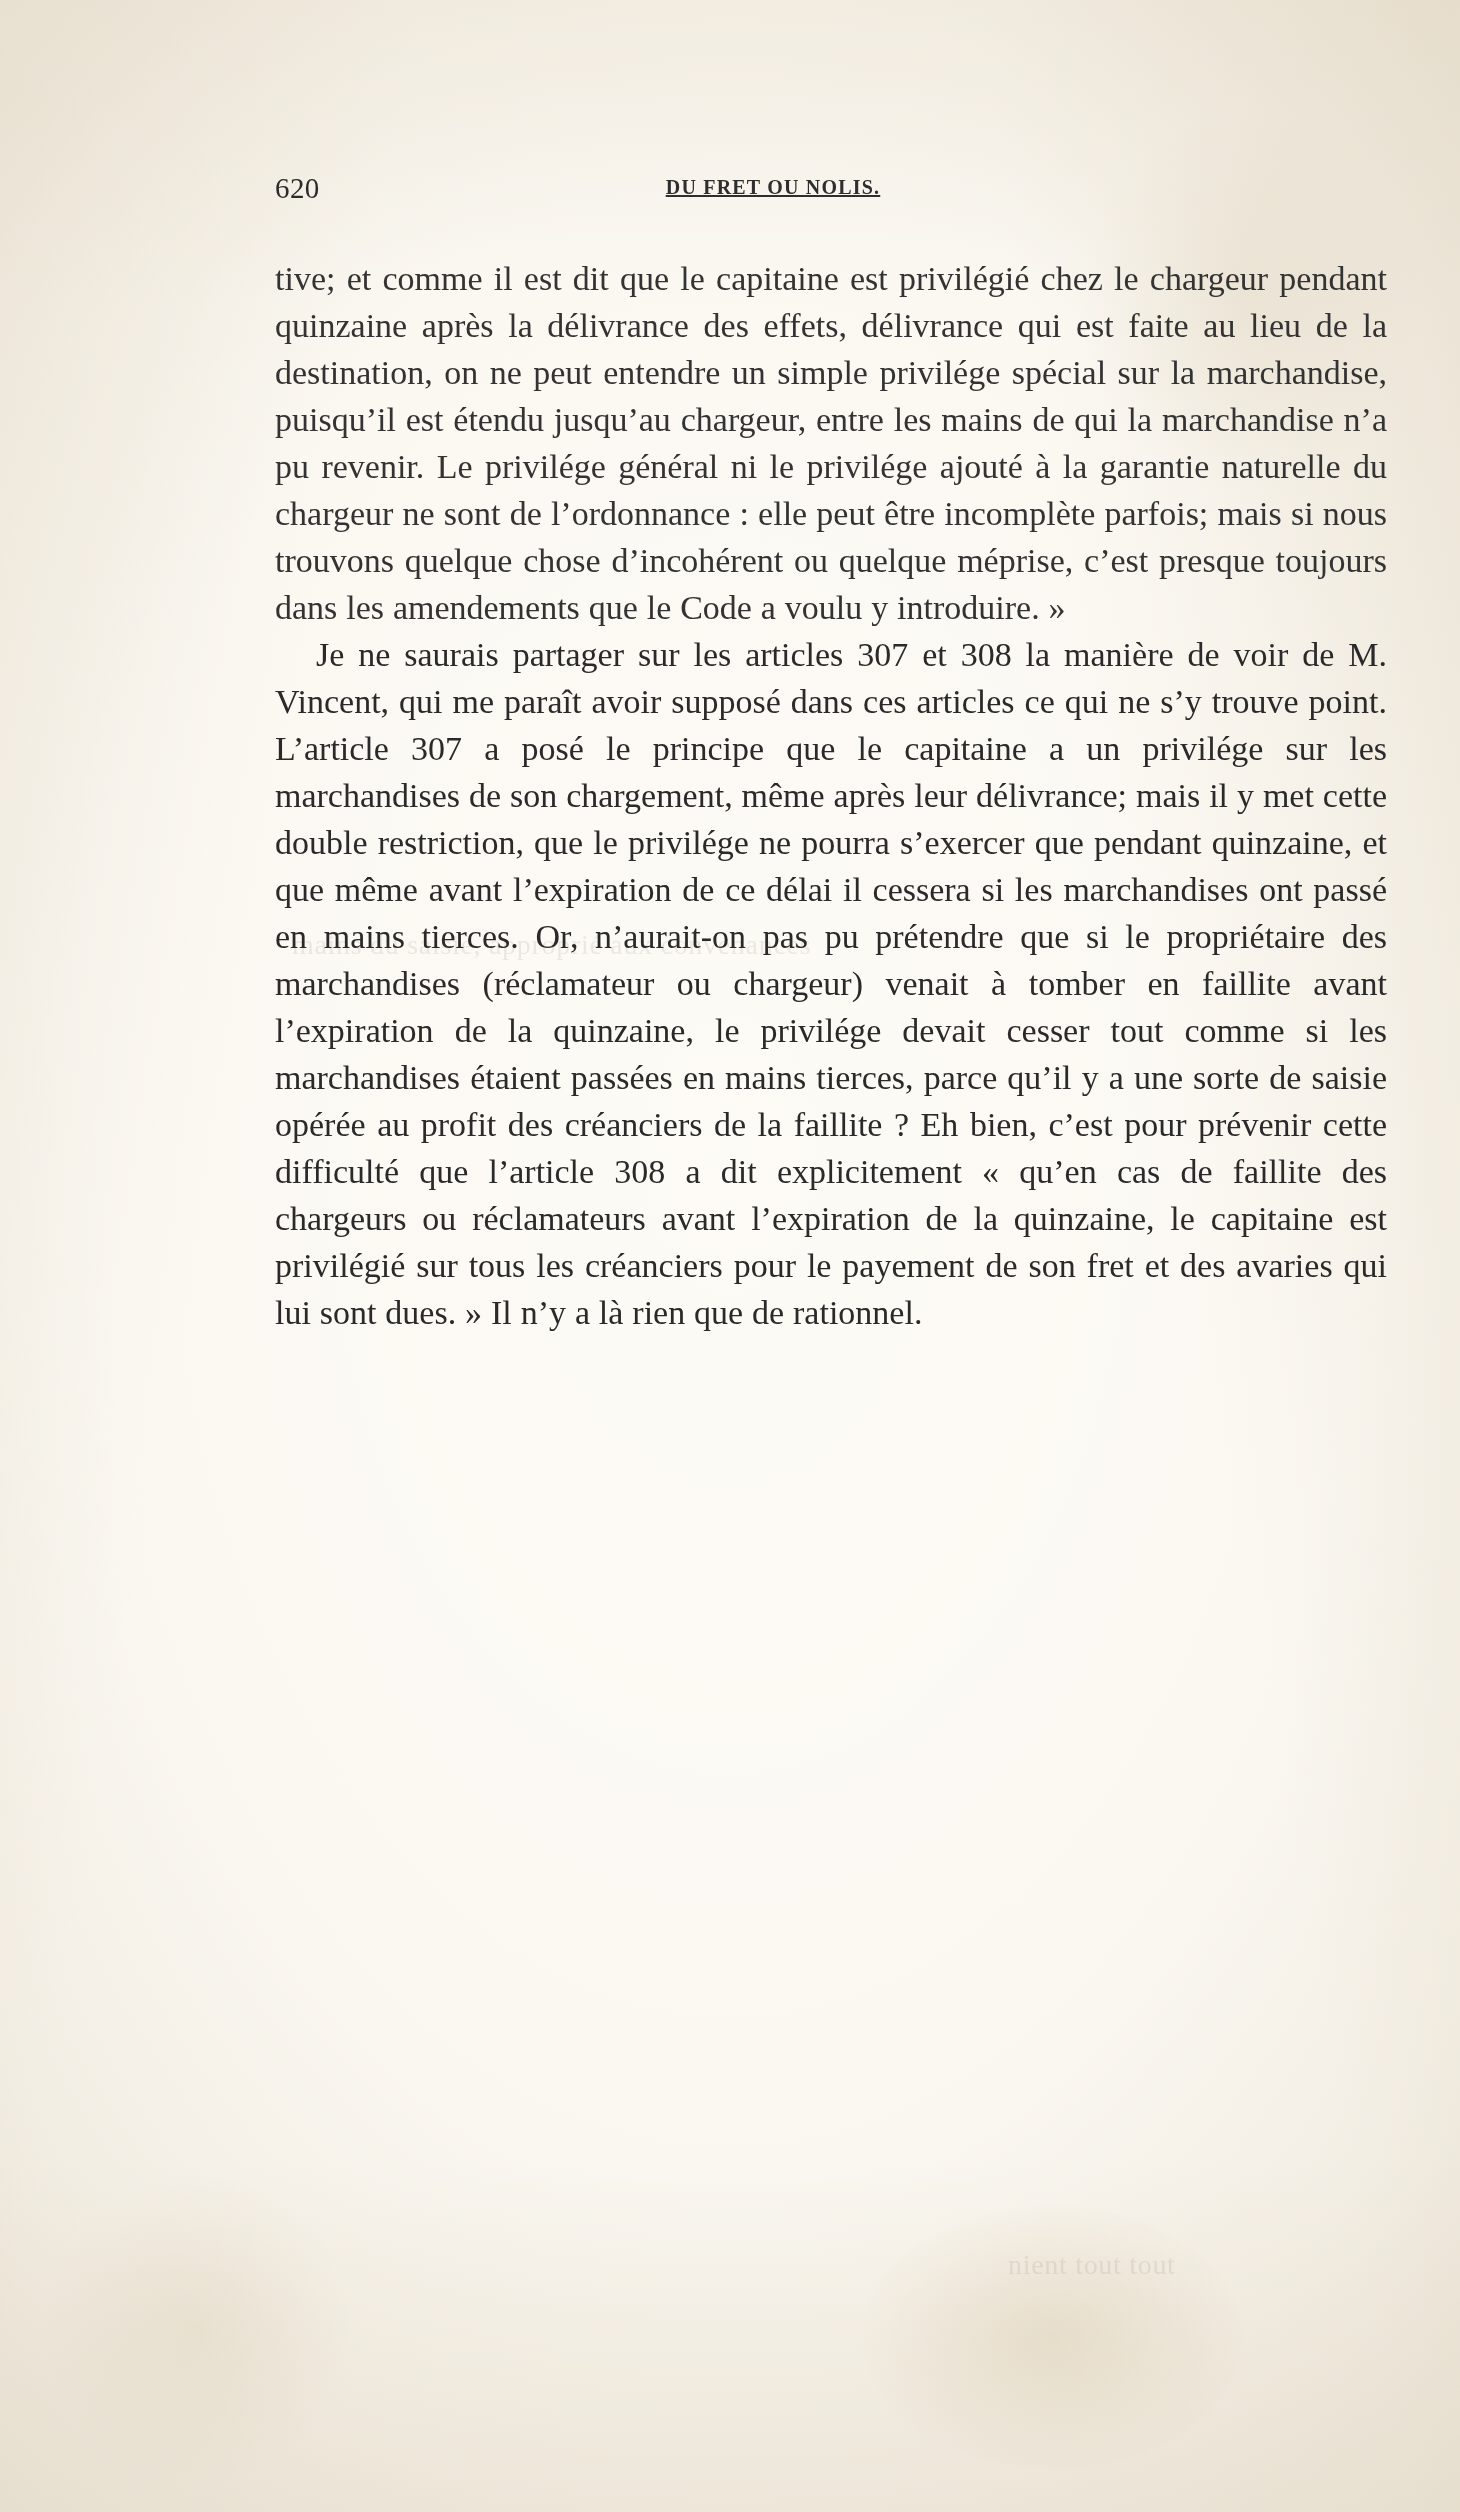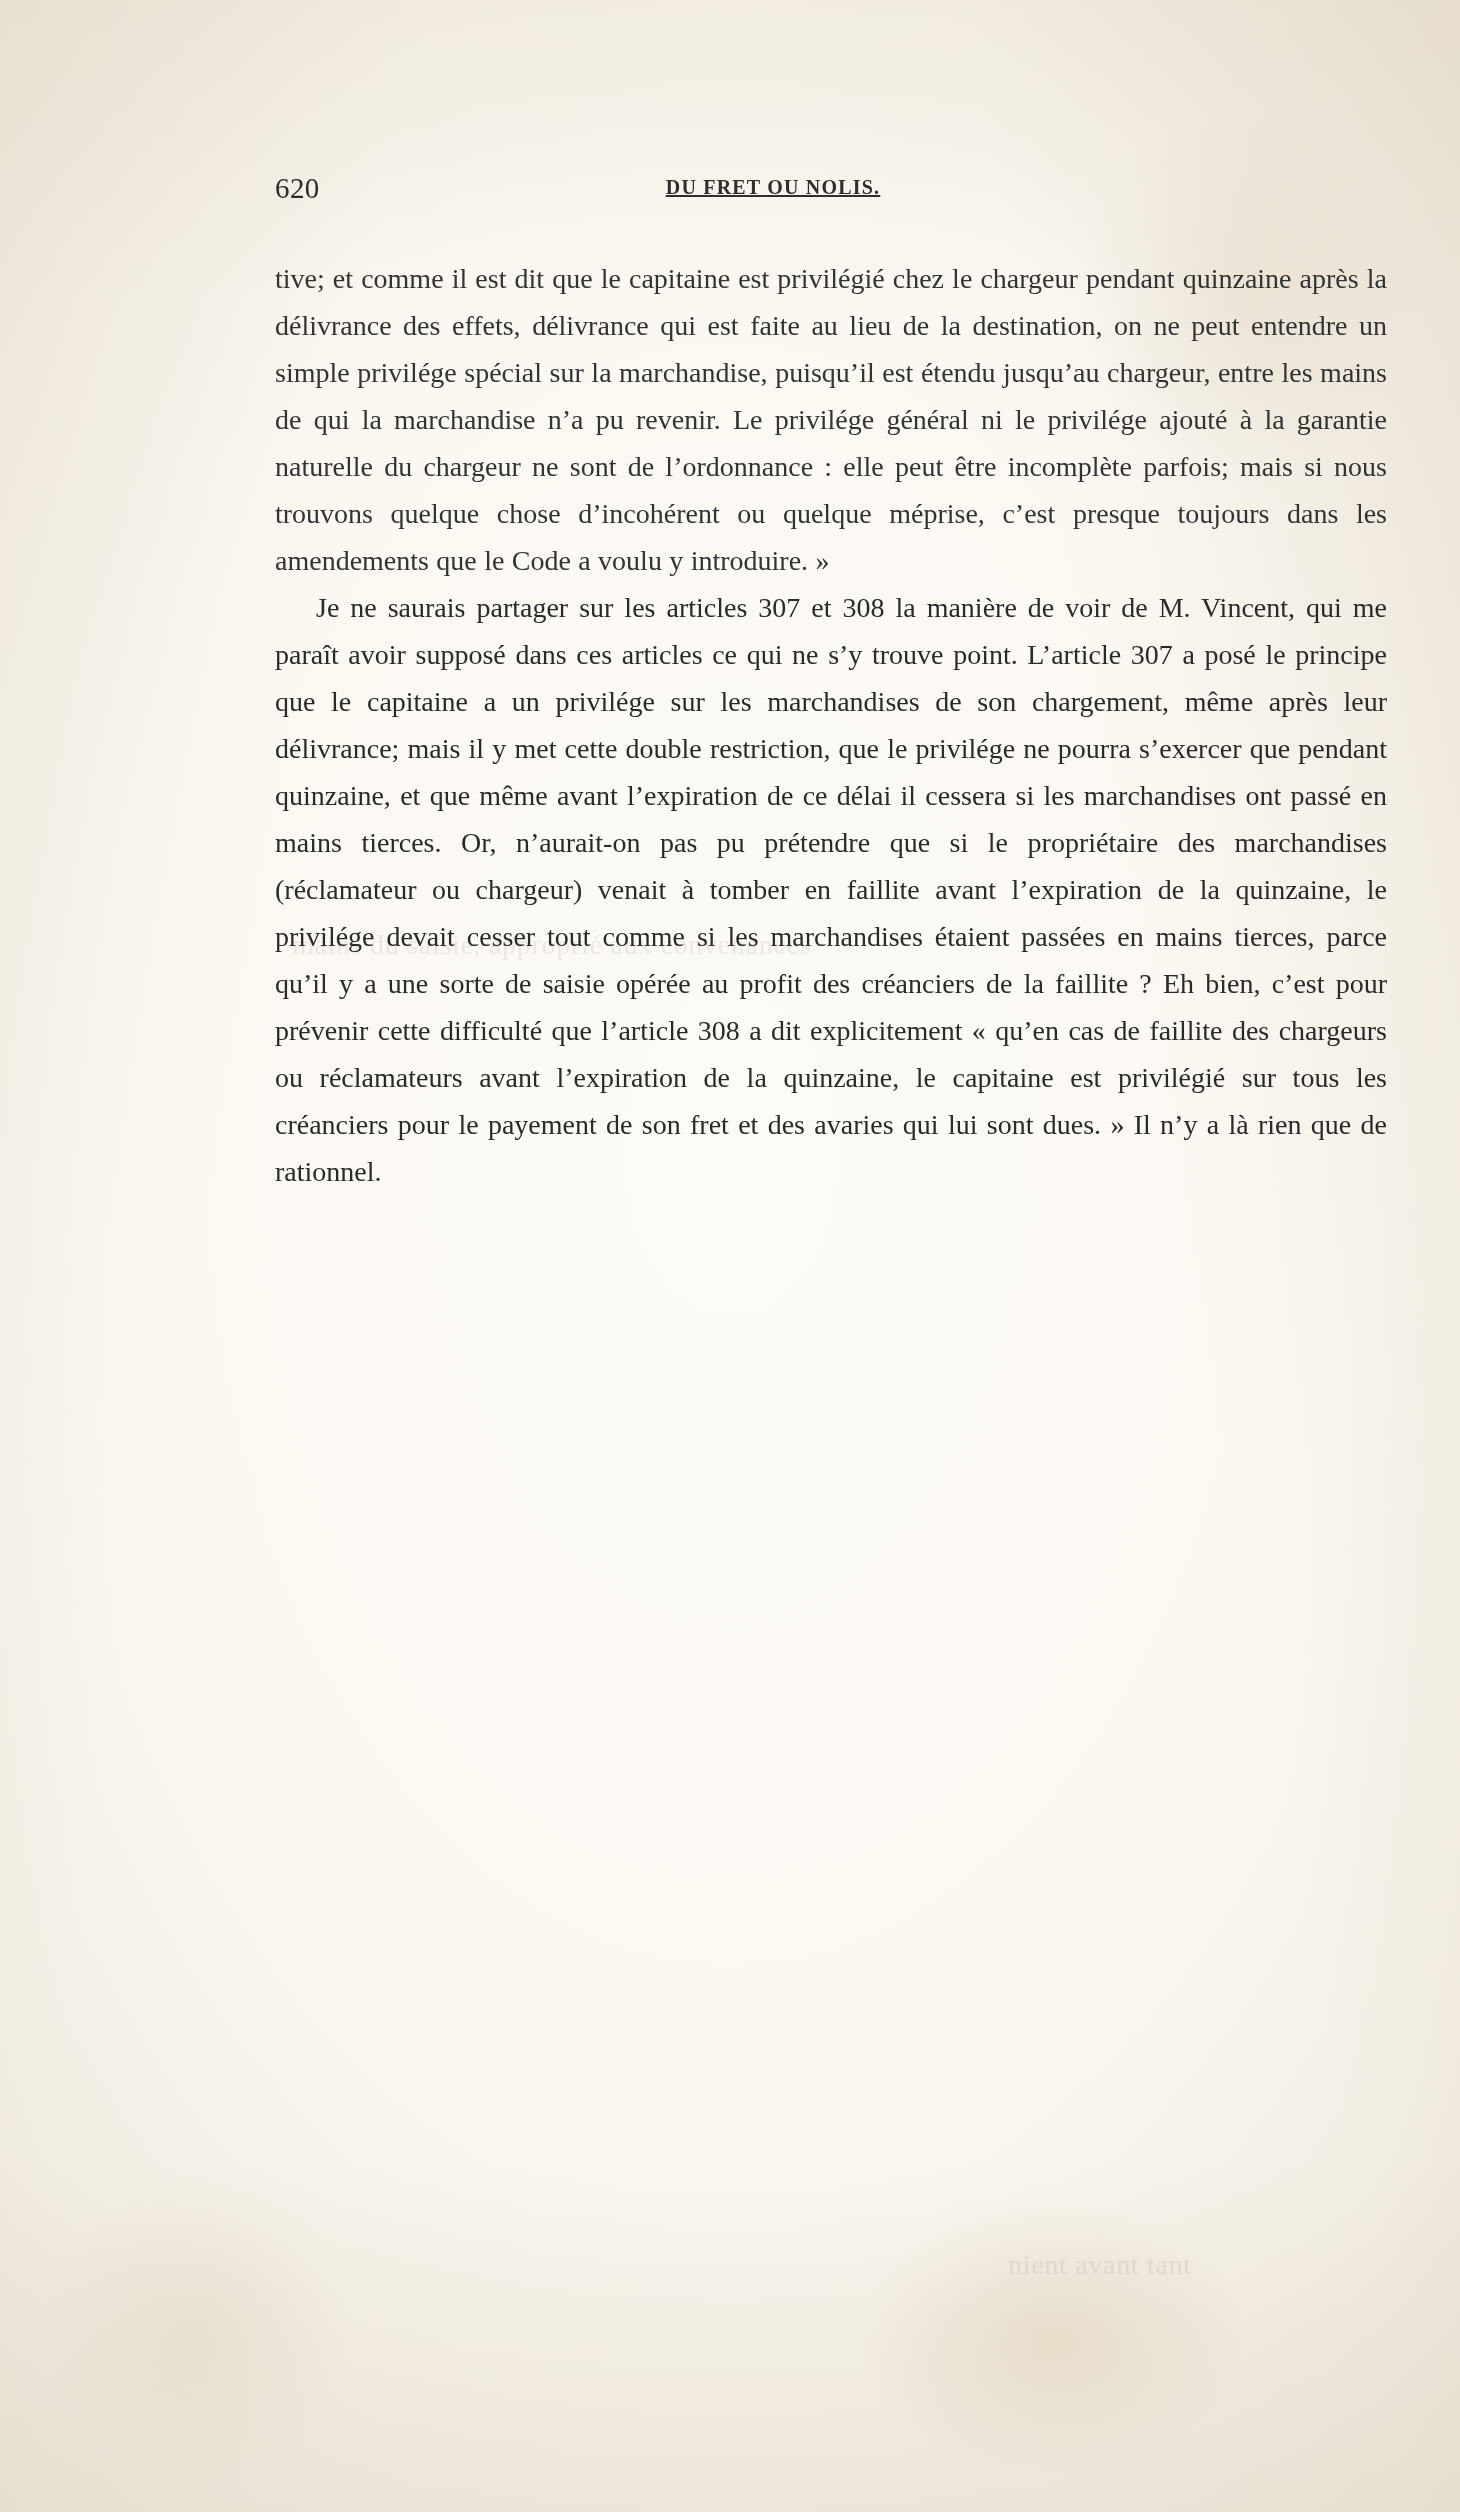--- a/index.html
+++ b/index.html
@@ -77,21 +77,21 @@
     text-align: center;
     font-size: 20px;
     font-weight: bold;
     letter-spacing: 1.2px;
     color: #2e2e2e;
     transform: translateX(-58px);
     text-decoration: underline;
   }
 
   .body-text {
-    font-size: 28px;
+    font-size: 34px;
     line-height: 47px;
     color: #1f1f1f;
     text-align: justify;
     text-justify: inter-word;
     hyphens: manual;
     word-spacing: 0.4px;
   }
   .para {
     margin: 0;
   }
@@ -117,21 +117,21 @@
 </head>
 <body>
 
 <div class="page">
   <div class="paper-tint"></div>
   <div class="stain-a"></div>
   <div class="stain-b"></div>
   <div class="stain-c"></div>
 
   <div class="ghost ghost-a">mains du saisie, approprié aux convenances</div>
-  <div class="ghost ghost-b">nient avant tant</div>
+  <div class="ghost ghost-b">nient tout tout</div>
 
   <div class="content">
 
     <div class="running-head">
       <div class="folio">620</div>
       <div class="head-title">DU FRET OU NOLIS.</div>
     </div>
 
     <div class="body-text">
       <p class="para faded-1">tive; et comme il est dit que le capitaine est privilégié chez le chargeur pendant quinzaine après la délivrance des effets, délivrance qui est faite au lieu de la destination, on ne peut entendre un simple privilége spécial sur la marchandise, puisqu’il est étendu jusqu’au chargeur, entre les mains de qui la marchandise n’a pu revenir. Le privilége général ni le privilége ajouté à la garantie naturelle du chargeur ne sont de l’ordonnance : elle peut être incomplète parfois; mais si nous trouvons quelque chose d’incohérent ou quelque méprise, c’est presque toujours dans les amendements que le Code a voulu y introduire. »</p>

